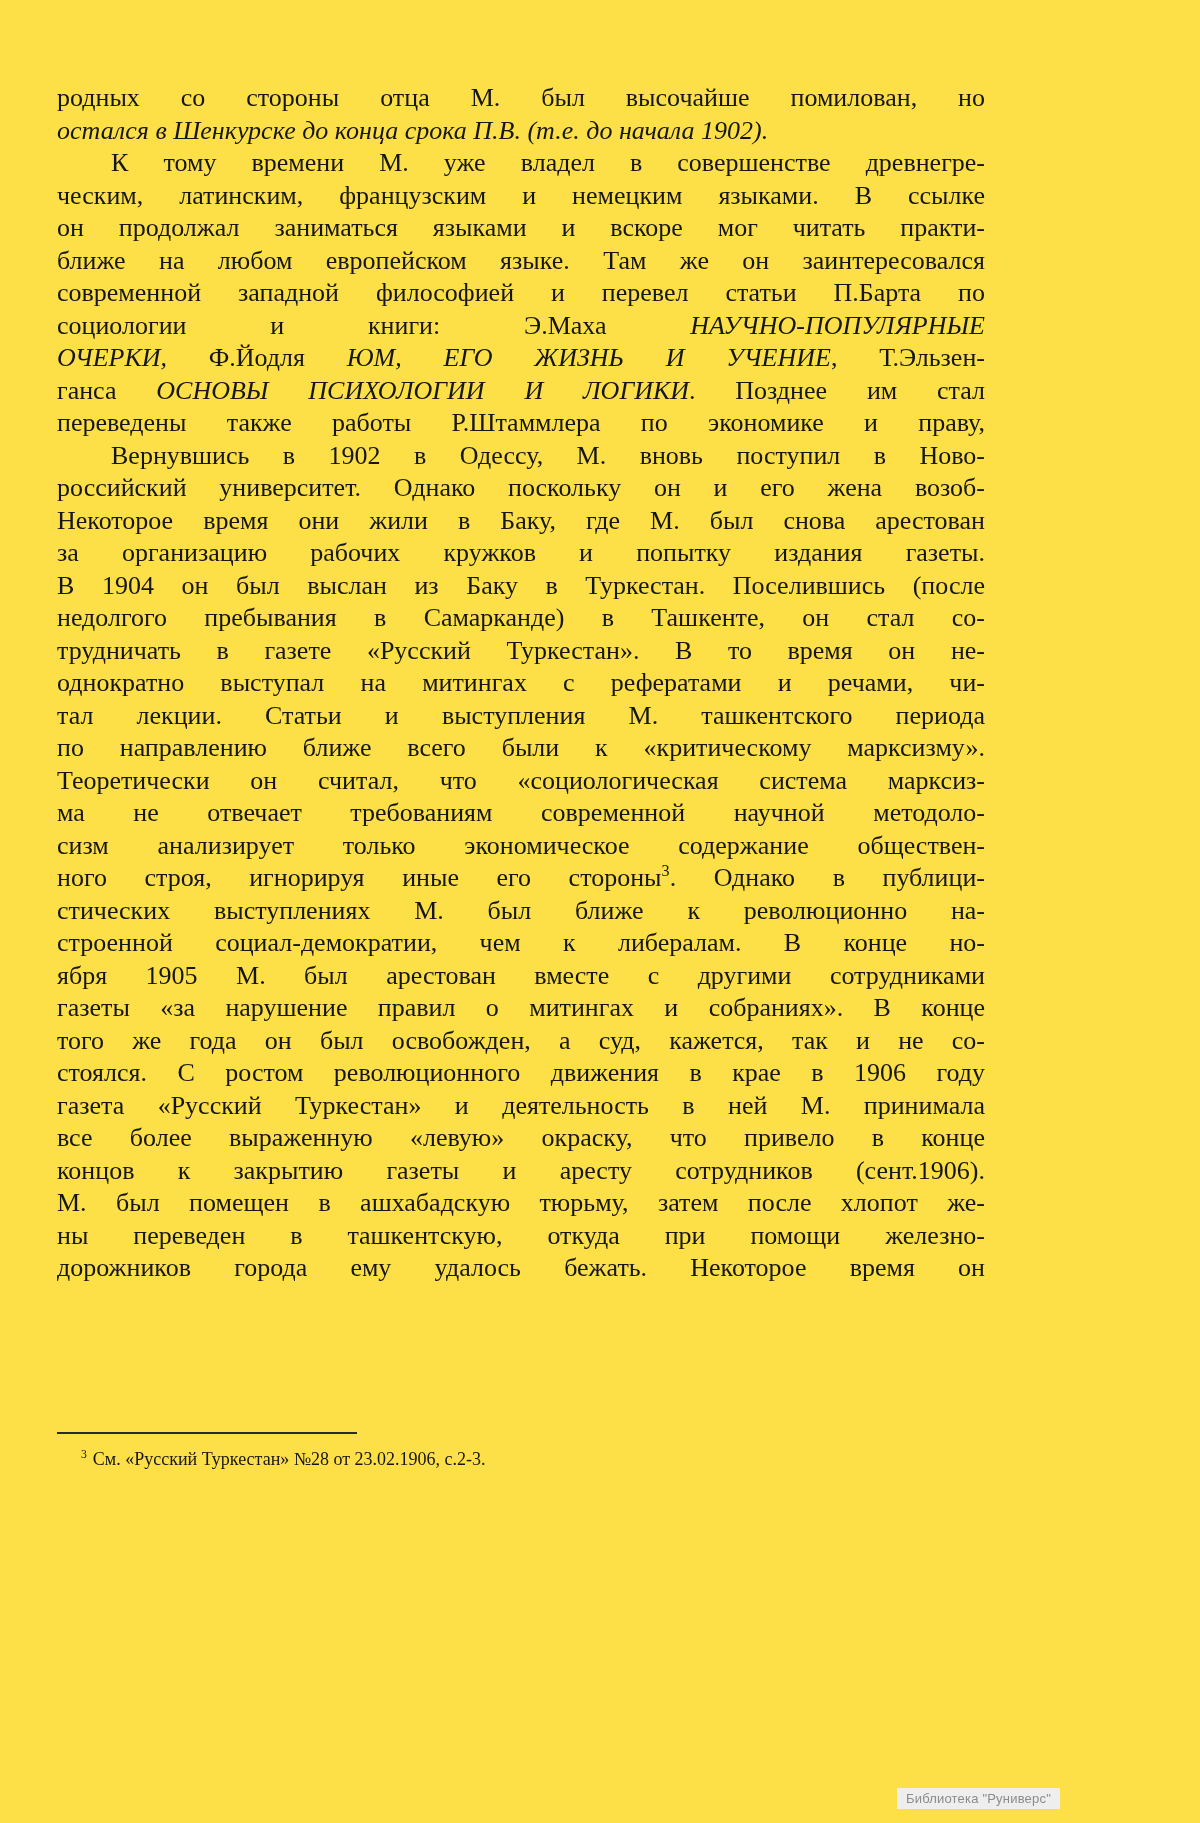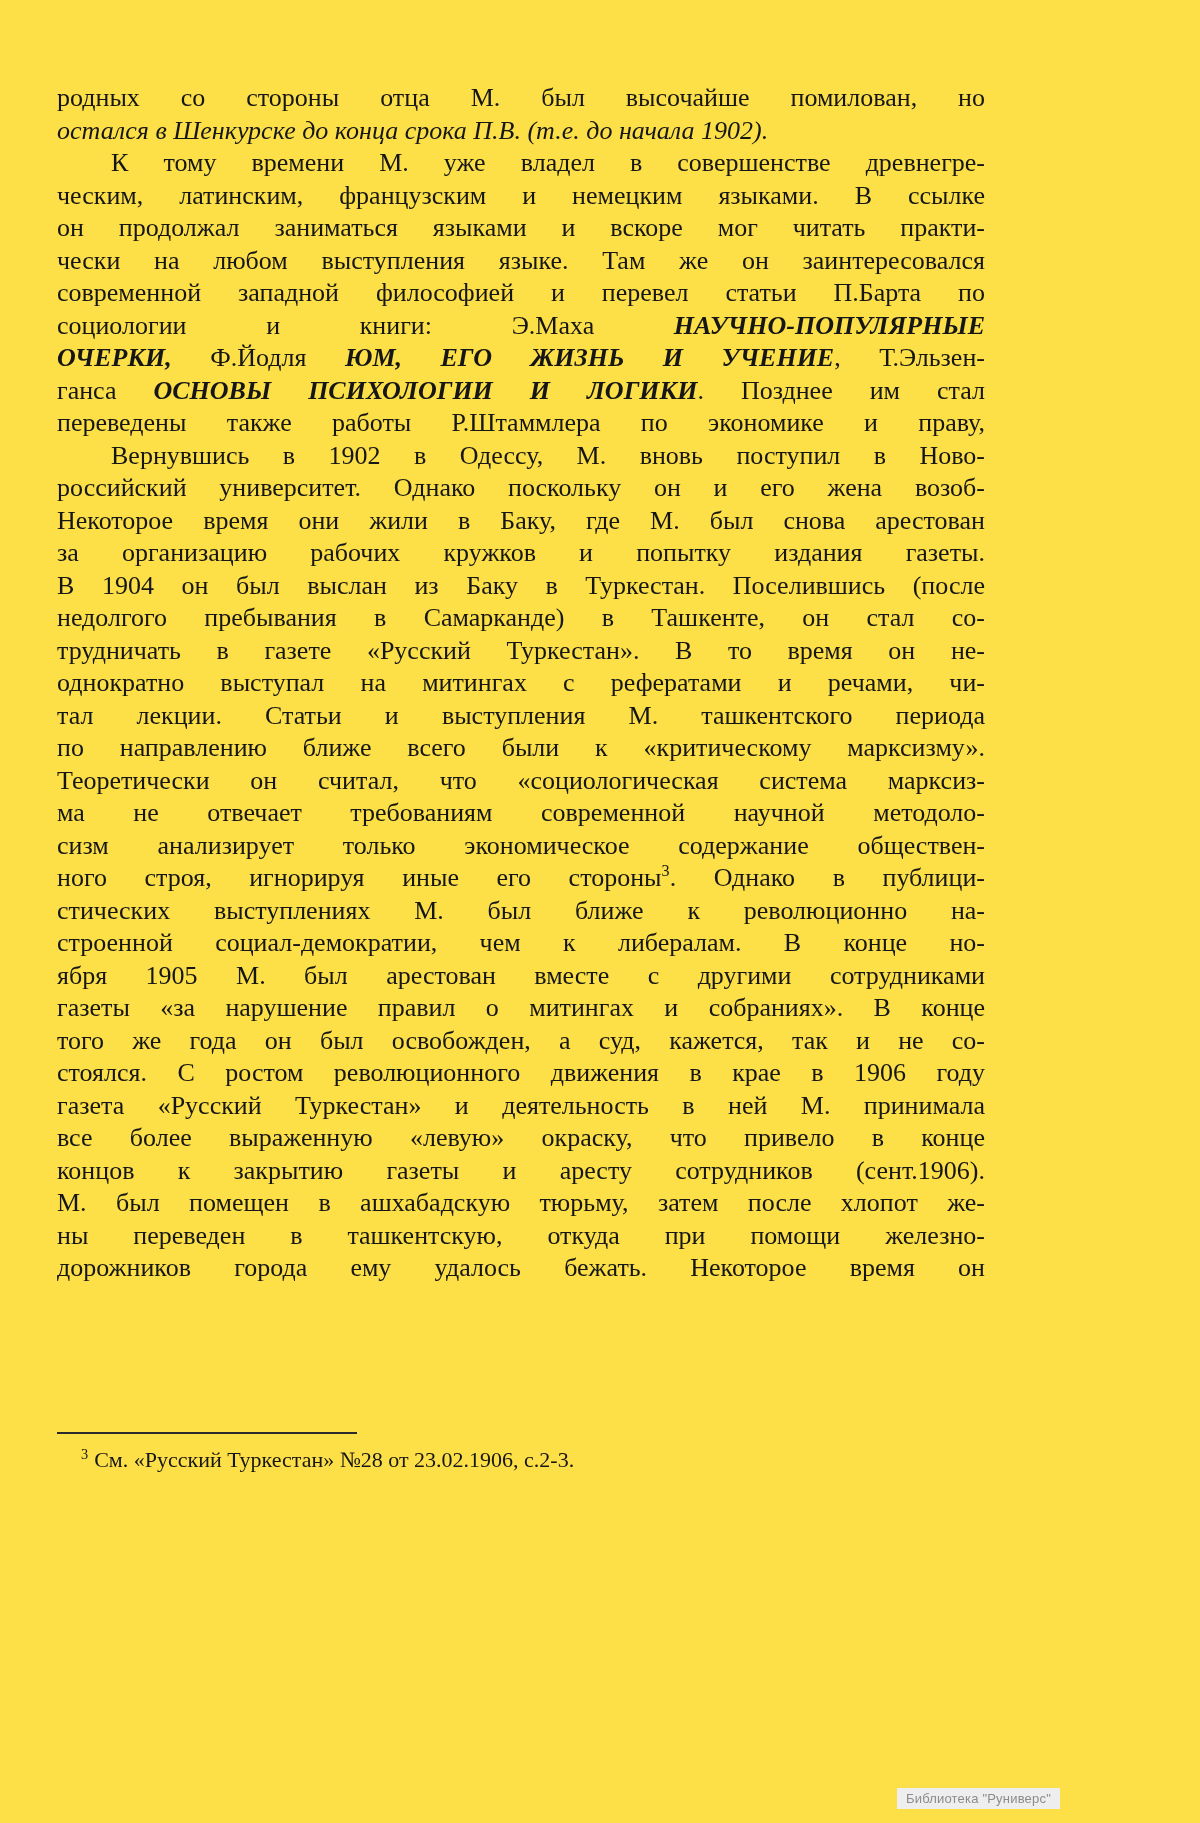--- a/index.html
+++ b/index.html
@@ -21,41 +21,41 @@
   .paragraph { margin: 0; }
   .line {
     font-size: 26px;
     line-height: 32.5px;
     text-align: justify;
     text-align-last: justify;
     white-space: normal;
   }
   .line.endline { text-align-last: left; font-style: italic; }
   .line.indent { padding-left: 54px; }
-  .book-title { font-style: italic; font-weight: bold; }
+  .book-title { font-style: italic; font-weight: normal; }
   .sup {
     vertical-align: super;
     font-size: 0.62em;
     line-height: 0;
   }
   .footnote-rule {
     position: absolute;
     left: 57px;
     top: 1432px;
     width: 300px;
     height: 2px;
     background: #2a2a2a;
   }
   .footnote {
     position: absolute;
     left: 57px;
     top: 1446px;
     width: 928px;
     margin: 0;
-    font-size: 22px;
+    font-size: 18px;
     line-height: 27px;
     text-indent: 24px;
   }
   .footnote sup {
     font-size: 0.65em;
     line-height: 0;
   }
   .footnote .fn-text { margin-left: 6px; }
   .watermark {
     position: absolute;
@@ -76,21 +76,21 @@
 
   <main class="text-block">
       <div class="paragraph">
         <div class="line"><span>родных со стороны отца М. был высочайше помилован, но</span></div>
         <div class="line endline"><span>остался в Шенкурске до конца срока П.В. (т.е. до начала 1902).</span></div>
       </div>
       <div class="paragraph">
         <div class="line indent"><span>К тому времени М. уже владел в совершенстве древнегре-</span></div>
         <div class="line"><span>ческим, латинским, французским и немецким языками. В ссылке</span></div>
         <div class="line"><span>он продолжал заниматься языками и вскоре мог читать практи-</span></div>
-        <div class="line"><span>чески на любом выступления языке. Там же он заинтересовался</span></div>
+        <div class="line"><span>ближе на любом европейском языке. Там же он заинтересовался</span></div>
         <div class="line"><span>современной западной философией и перевел статьи П.Барта по</span></div>
         <div class="line"><span>социологии и книги: Э.Маха </span><span class="book-title">НАУЧНО-ПОПУЛЯРНЫЕ</span></div>
         <div class="line"><span class="book-title">ОЧЕРКИ,</span><span> Ф.Йодля </span><span class="book-title">ЮМ, ЕГО ЖИЗНЬ И УЧЕНИЕ</span><span>, Т.Эльзен-</span></div>
         <div class="line"><span>ганса </span><span class="book-title">ОСНОВЫ ПСИХОЛОГИИ И ЛОГИКИ</span><span>. Позднее им стал</span></div>
         <div class="line"><span>переведены также работы Р.Штаммлера по экономике и праву,</span></div>
       </div>
       <div class="paragraph">
         <div class="line indent"><span>Вернувшись в 1902 в Одессу, М. вновь поступил в Ново-</span></div>
         <div class="line"><span>российский университет. Однако поскольку он и его жена возоб-</span></div>
         <div class="line"><span>Некоторое время они жили в Баку, где М. был снова арестован</span></div>

